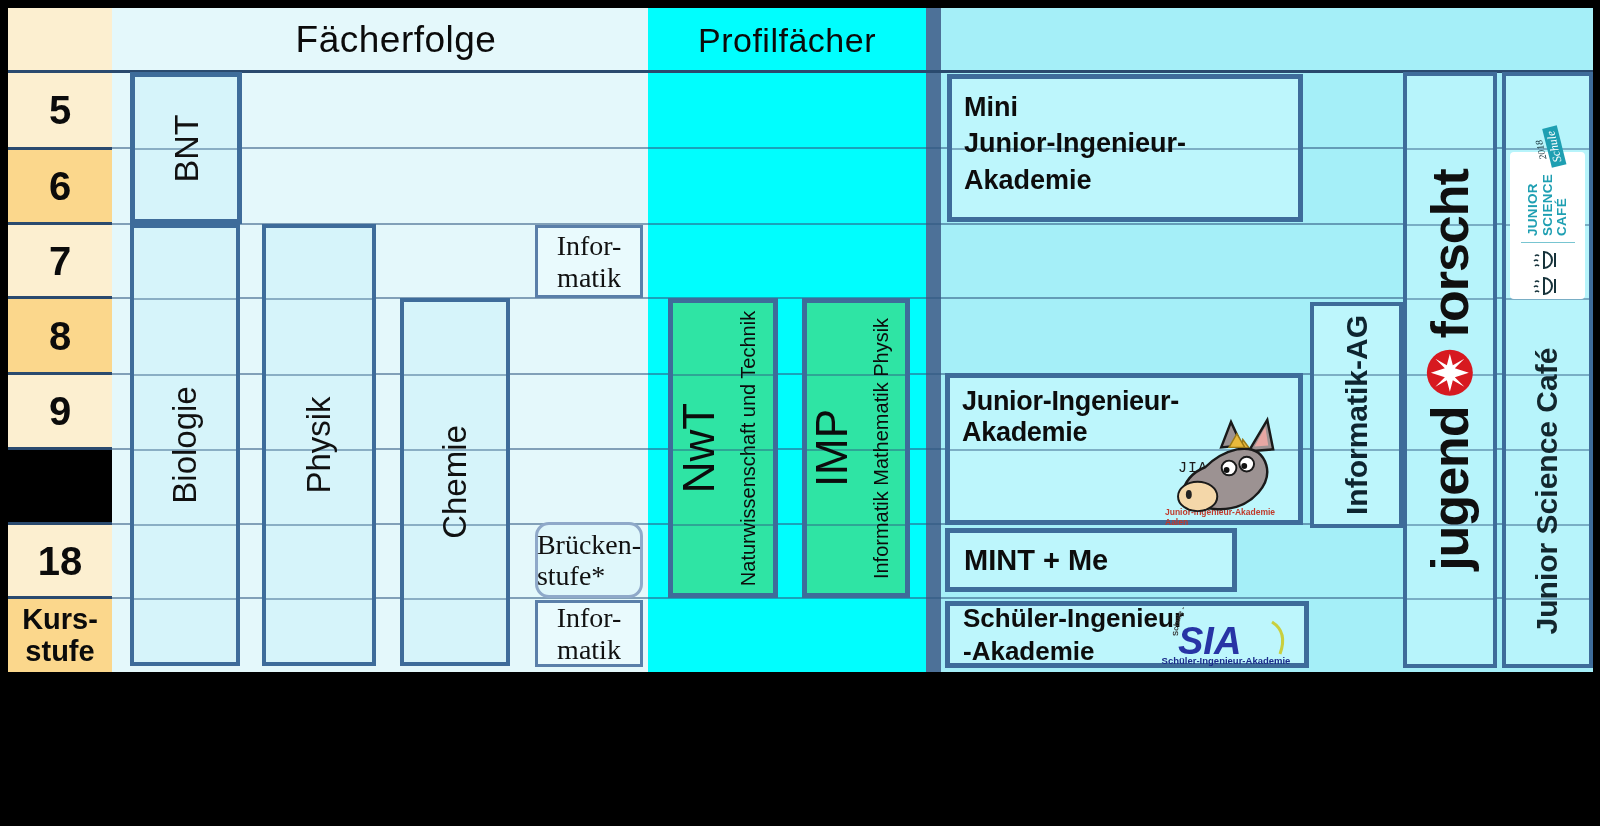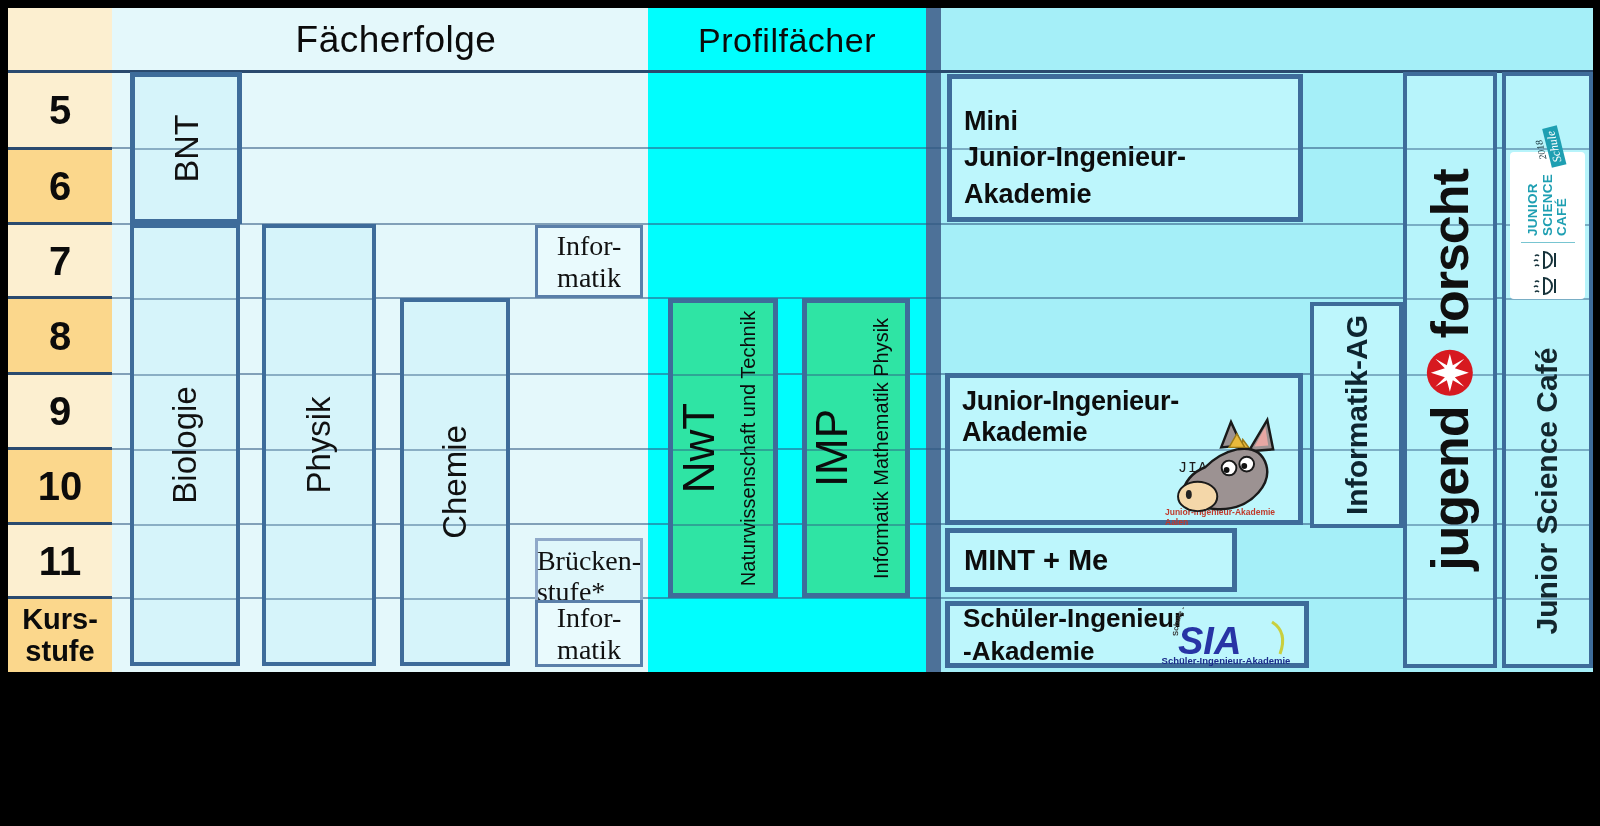--- a/index.html
+++ b/index.html
@@ -67,25 +67,22 @@
     </div>
   <div class="gradecell" style="top:224px;height:74px;background:#FCEFD0;">
       <span class="gnum">7</span>
     </div>
   <div class="gradecell" style="top:298px;height:76px;background:#FBD78C;">
       <span class="gnum">8</span>
     </div>
   <div class="gradecell" style="top:374px;height:75px;background:#FCEFD0;">
       <span class="gnum">9</span>
     </div>
-  <div class="gradecell" style="top:449px;height:75px;background:#FBD78C;">
-      <span class="gnum">10</span>
-    </div>
   <div class="gradecell" style="top:524px;height:74px;background:#FCEFD0;">
-      <span class="gnum">11</span>
+      <span class="gnum">18</span>
     </div>
   <div class="gradecell" style="top:598px;height:74px;background:#FBD78C;">
     <span class="kurs">
       <span style="display:block">Kurs-</span>
       <span style="display:block">stufe</span>
     </span>
   </div>
 
   <div class="grid dark" style="left:8px;top:70px;width:1585px;"></div>
   <div class="grid" style="left:112px;top:147px;width:1481px;"></div>
@@ -129,21 +126,21 @@
       <div class="gl" style="top: 147px;"></div>
       <div class="gl" style="top: 222px;"></div>
       <div class="gl" style="top: 296px;"></div>
     </div>
   <div class="box lightfill" style="left:535px;top:225px;width:108px;height:73px;">
     <div class="serifbox">
       <div>Infor-</div>
       <div>matik</div>
     </div>
   </div>
-  <div class="box brkfill" style="left:535px;top:538px;width:108px;height:76px;">
+  <div class="box brkfill" style="left:535px;top:522px;width:108px;height:76px;border-radius:14px;">
     <div class="serifbox" style="text-align:left;">
       <div>Brücken-</div>
       <div>stufe*</div>
     </div>
   </div>
   <div class="box lightfill" style="left:535px;top:600px;width:108px;height:67px;">
     <div class="serifbox">
       <div>Infor-</div>
       <div>matik</div>
     </div>
@@ -166,21 +163,21 @@
     </div>
     <div class="abs" style="right:0;top:0;width:48%;height:100%;display:flex;align-items:center;justify-content:center;">
       <span class="rot" style="font-size:20px;color:#0c0c0c;">Informatik Mathematik Physik</span>
     </div>
   <div class="gl" style="top: 71px;"></div>
       <div class="gl" style="top: 146px;"></div>
       <div class="gl" style="top: 221px;"></div>
     </div>
 
   <div class="box erg" style="left:947px;top:74px;width:356px;height:148px;display:block;">
-    <div class="ttl" style="font-size:27px;line-height:1.35;padding:24px 0 0 12px;">
+    <div class="ttl" style="font-size:27px;line-height:1.35;padding:10px 0 0 12px;">
       <div>Mini</div>
       <div>Junior-Ingenieur-Akademie</div>
     </div>
   <div class="gl" style="top: 69px;"></div>
     </div>
 
   <div class="box erg" style="left:945px;top:373px;width:358px;height:152px;display:block;">
     <div class="ttl" style="font-size:27px;letter-spacing:-.3px;padding:8px 0 0 12px;">Junior-Ingenieur-Akademie</div>
     <div class="abs" style="left:228px;top:82px;font-family:'Liberation Mono',monospace;font-size:15px;letter-spacing:1px;color:#1c1c1c;z-index:2;">JIA-AA</div>
     <div class="abs" style="left:215px;top:129px;font-size:8.5px;font-weight:bold;color:#C03A2B;z-index:2;">Junior-Ingenieur-Akademie Aalen</div>

